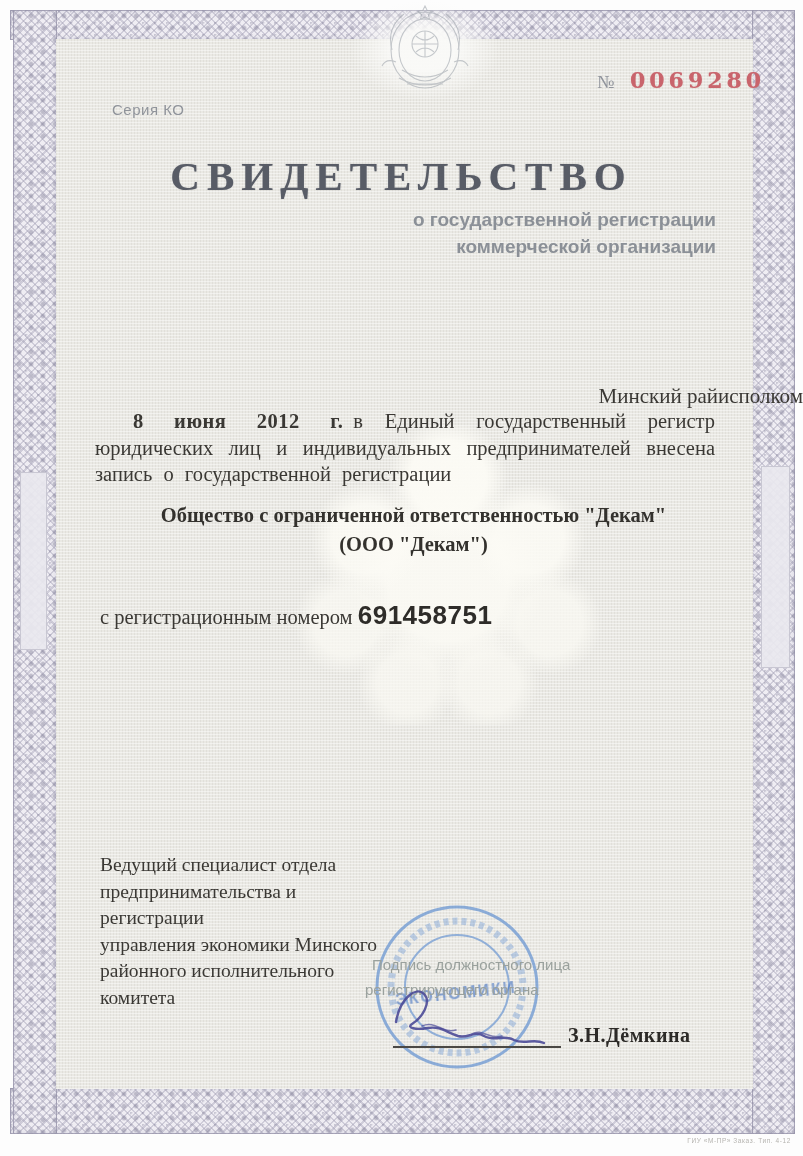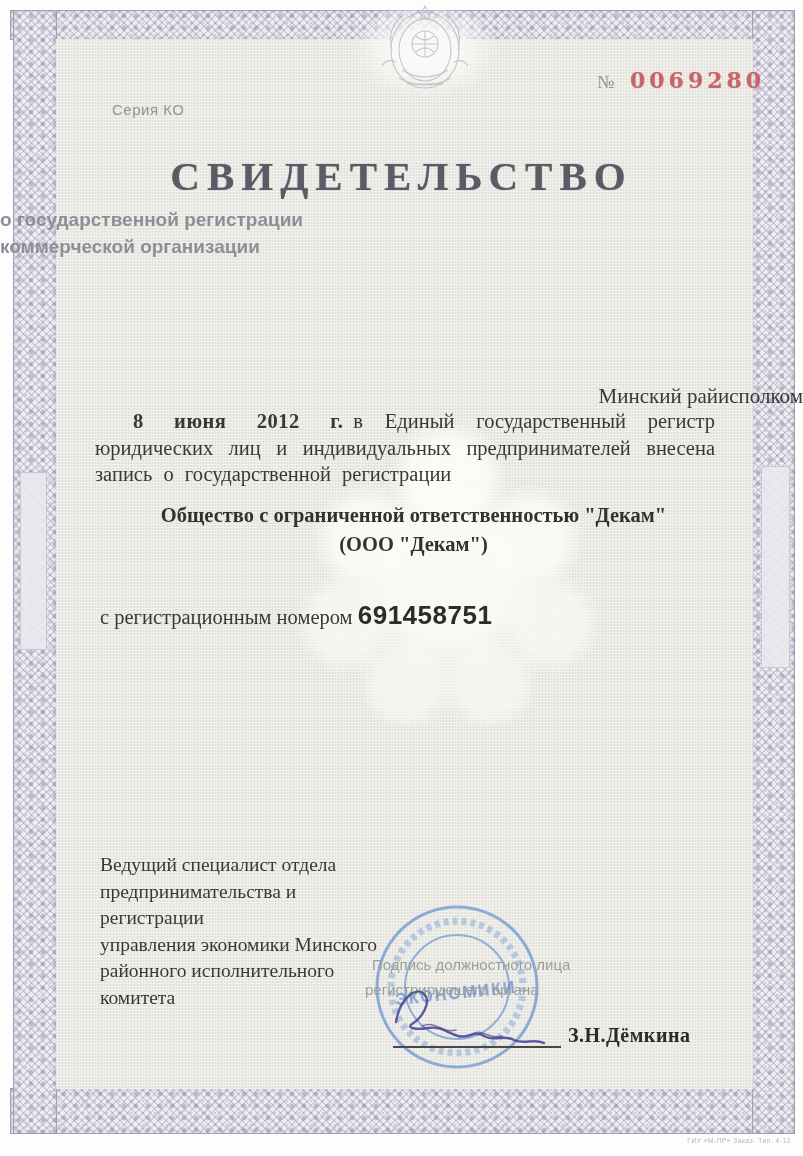--- a/index.html
+++ b/index.html
@@ -68,22 +68,22 @@
     text-shadow:0 0 1px rgba(201,100,108,0.55);
   }
   
   #title-main{
     position:absolute;left:0;top:152px;width:803px;text-align:center;
     font-family:"Liberation Serif",serif;font-weight:bold;font-size:41px;
     letter-spacing:7px;color:#585c66;
     text-shadow:0 0 1px rgba(88,92,102,0.5);
   }
   .subtitle{
-    position:absolute;left:0;width:704px;text-align:left;
-    font-family:"Liberation Sans",sans-serif;font-weight:bold;font-size:19px;color:#8b9097;
+    position:absolute;left:0;width:704px;text-align:right;
+    font-family:"Liberation Sans",sans-serif;font-weight:bold;font-size:19px;color:#8b9097;padding-left:12px;
   }
   #subtitle1{top:209px;}
   #subtitle2{top:236px;}
   
   #authority{
     position:absolute;left:0;top:384px;width:803px;text-align:right;
     font-size:21px;color:#3a3834;
   }
   #paragraph{
     position:absolute;left:95px;top:408px;width:620px;

